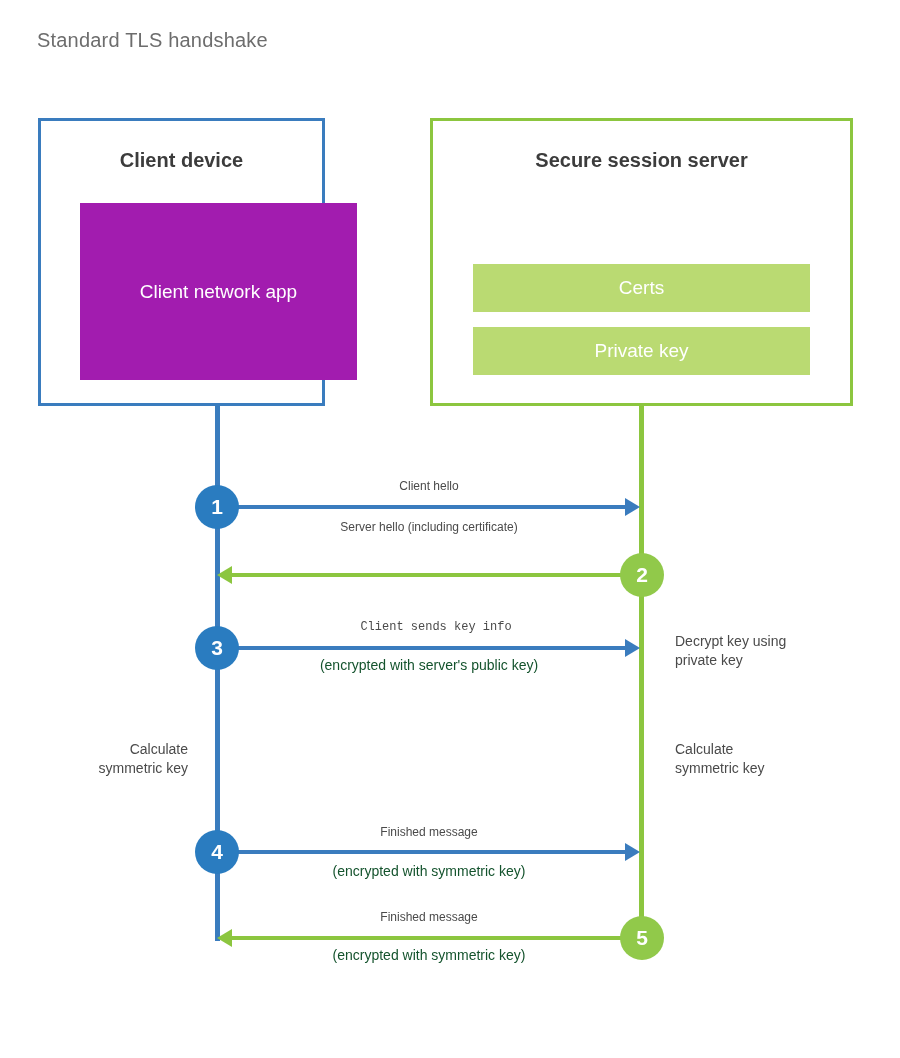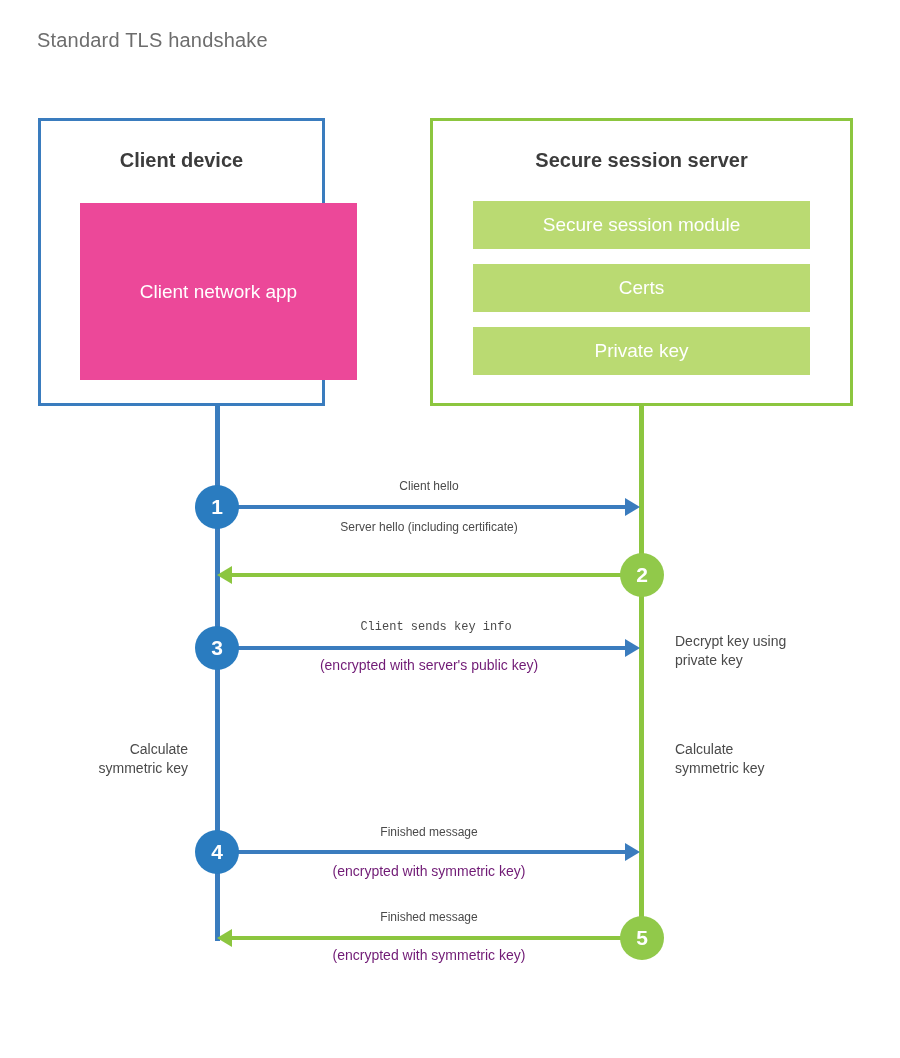--- a/index.html
+++ b/index.html
@@ -60,21 +60,21 @@
     font-size: 20px;
     font-weight: bold;
     color: #3c3c3c;
   }
   #client-app-block {
     position: absolute;
     left: 39px;
     top: 82px;
     width: 277px;
     height: 177px;
-    background: #ec4899;
+    background: #a21caf;
     color: #ffffff;
     font-size: 19px;
     display: flex;
     align-items: center;
     justify-content: center;
     text-align: center;
     line-height: 1.35;
     padding: 0 14px;
     box-sizing: border-box;
   }
@@ -156,21 +156,21 @@
   .msg-label {
     position: absolute;
     font-size: 12px;
     color: #4a4a4a;
     white-space: nowrap;
     text-align: center;
   }
   .msg-sublabel {
     position: absolute;
     font-size: 14px;
-    color: #701a75;
+    color: #14532d;
     white-space: nowrap;
     text-align: center;
   }
   .side-note {
     position: absolute;
     font-size: 14px;
     color: #4a4a4a;
     line-height: 1.35;
     white-space: pre-line;
   }
@@ -184,21 +184,20 @@
 
   <div class="page-title">Standard TLS handshake</div>
 
   <div class="party-box" id="client-box">
     <div class="party-title">Client device</div>
     <div id="client-app-block">Client network app</div>
   </div>
 
   <div class="party-box" id="server-box">
     <div class="party-title">Secure session server</div>
-    <div class="server-bar" id="server-bar-0">Secure session module</div>
     <div class="server-bar" id="server-bar-1">Certs</div>
     <div class="server-bar" id="server-bar-2">Private key</div>
   </div>
 
   <div class="lifeline" id="client-lifeline"></div>
   <div class="lifeline" id="server-lifeline"></div>
 
   <div class="msg-label" style="left:217px; top:479px; width:424px;">Client hello</div>
   <div class="msg-line blue" style="left:217px; top:505px; width:410px;"></div>
   <div class="arrow-head right-blue" style="left:625px; top:498px;"></div>

